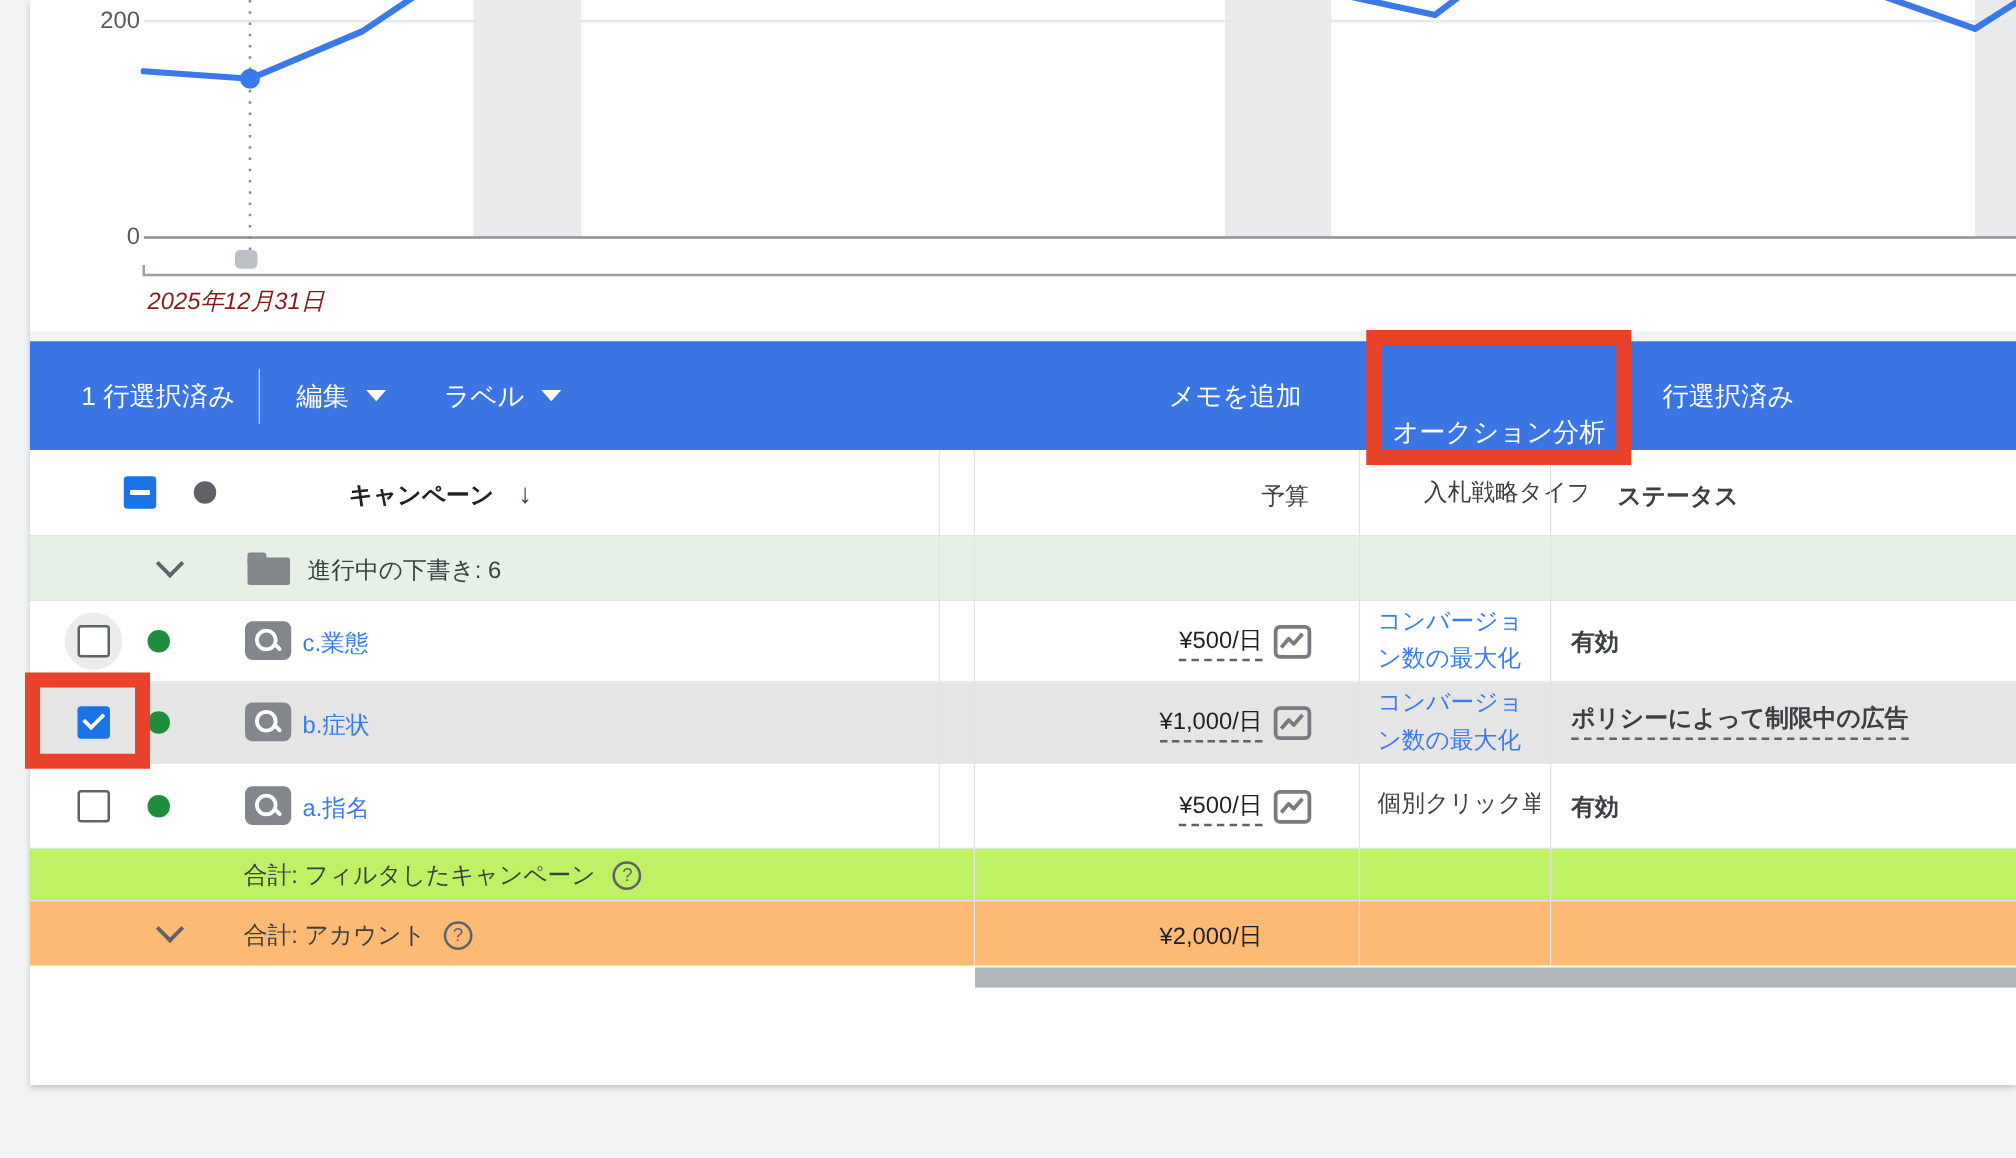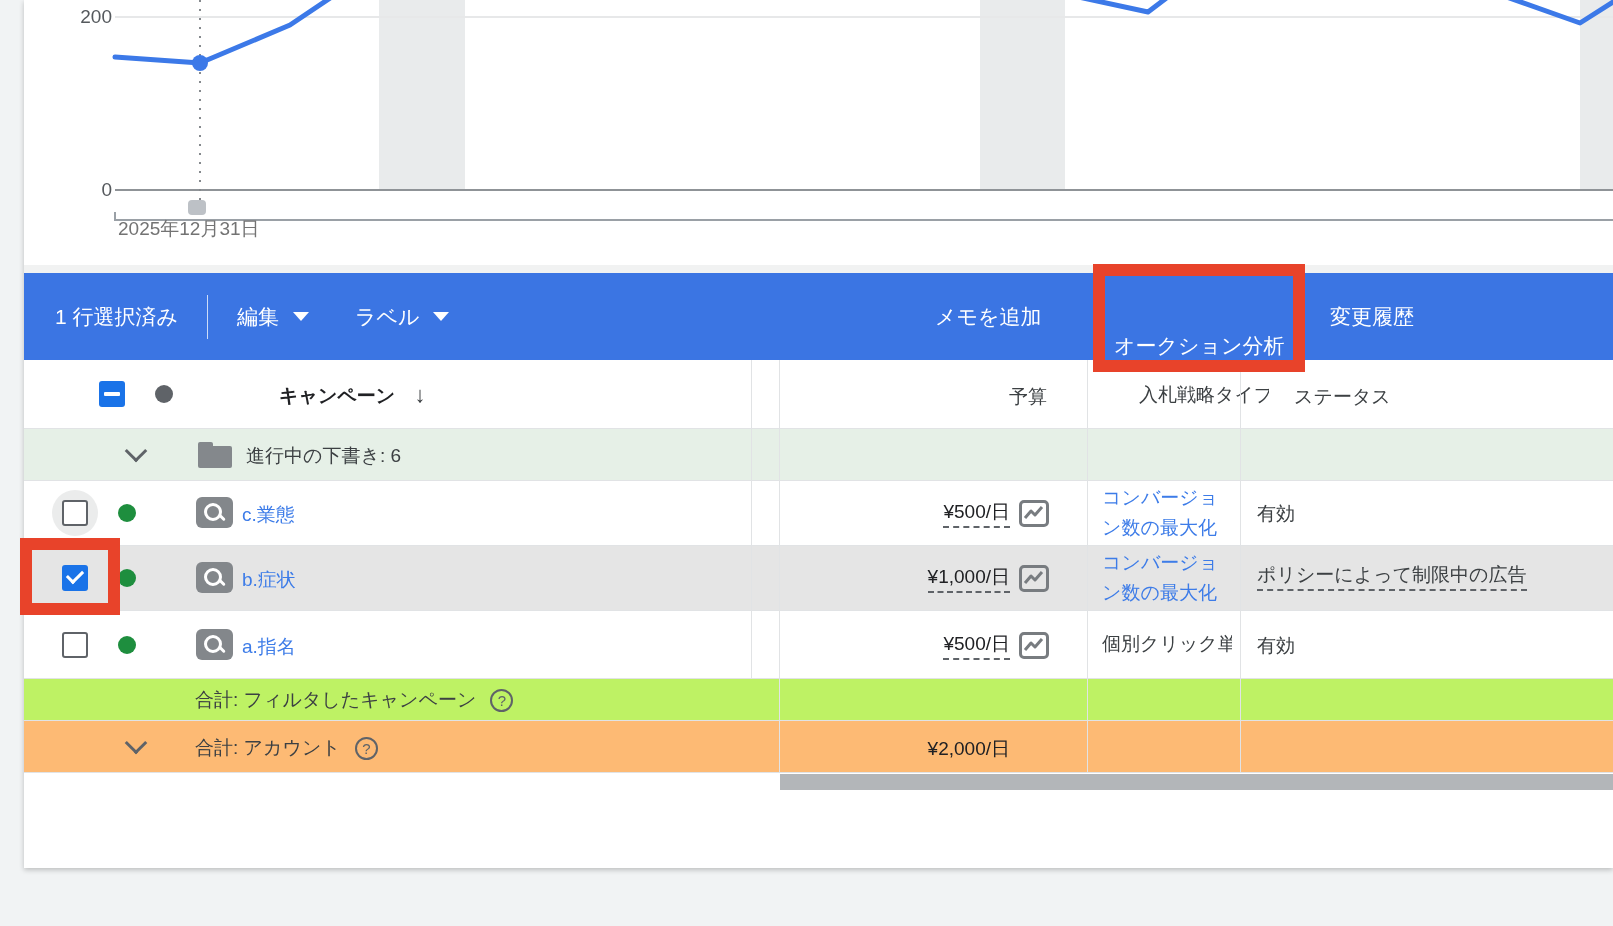--- a/index.html
+++ b/index.html
@@ -8,39 +8,39 @@
     background:#F1F3F4;
     font-family:"Liberation Sans","DejaVu Sans",sans-serif;
     color:#3C4043;
   }
   .card{position:absolute;left:24px;top:0;width:1589px;height:868px;background:#fff;
         box-shadow:0 2px 5px rgba(0,0,0,.22);}
   
   .chart{position:absolute;left:0;top:0;width:1589px;height:265px;background:#fff;}
   .band{position:absolute;top:0;background:#E9EBEC;height:190px;}
   .ylab{position:absolute;width:60px;text-align:right;font-size:19px;color:#55595D;}
-  .xdate{position:absolute;left:94px;top:216px;font-size:19px;color:#737373;}
+  .xdate{position:absolute;left:94px;top:228px;font-size:19px;color:#7f1d1d;font-style:italic;}
   
   .prebar{position:absolute;left:0;top:265px;width:1589px;height:8px;background:#F1F2F2;}
   .bluebar{position:absolute;left:0;top:273px;width:1589px;height:87px;background:#3B75E3;}
   .bluebar .item{position:absolute;top:50%;transform:translateY(-50%);
     color:#fff;font-size:21px;white-space:nowrap;display:flex;align-items:center;gap:14px;cursor:pointer;}
   .vdivider{position:absolute;left:183px;top:22px;width:1px;height:44px;background:rgba(255,255,255,.75);}
   .caret{width:0;height:0;border-left:8px solid transparent;border-right:8px solid transparent;
     border-top:9px solid #fff;display:inline-block;}
   
   .row{position:absolute;left:0;width:1589px;}
   .hline{position:absolute;left:0;width:1589px;height:1px;background:#E1E3E5;}
   .vline{position:absolute;width:1px;background:#E1E3E5;}
   .cell-name{position:absolute;left:218px;font-size:19px;}
   .link{color:#3D7CE8;cursor:pointer;}
   .cell-budget{position:absolute;right:603px;font-size:19px;color:#202124;white-space:nowrap;}
   .dashed-u{border-bottom:2px dashed #5F6368;padding-bottom:4px;}
   .cell-bid{position:absolute;left:1078px;width:124px;font-size:19px;line-height:30px;font-family:Liberation Serif, serif;}
-  .cell-status{position:absolute;left:1233px;font-size:19px;color:#3C4043;white-space:nowrap;}
+  .cell-status{position:absolute;left:1233px;font-size:19px;color:#3C4043;white-space:nowrap;font-weight:bold;}
   .clip{white-space:nowrap;overflow:hidden;}
   
   .cbx{position:absolute;left:38px;width:26px;height:26px;border-radius:3px;box-sizing:border-box;cursor:pointer;}
   .cbx.unchecked{border:2px solid #5F6368;background:#fff;}
   .cbx.checked,.cbx.indet{background:#1A73E8;}
   .cbx .tick{position:absolute;left:5px;top:5px;width:13px;height:7px;
      border-left:3px solid #fff;border-bottom:3px solid #fff;transform:rotate(-45deg);}
   .cbx .minus{position:absolute;left:5px;top:11px;width:16px;height:4px;background:#fff;border-radius:1px;}
   .hovercircle{position:absolute;left:28px;width:46px;height:46px;border-radius:50%;background:#EBECEC;}
   .dot{position:absolute;left:94px;width:18px;height:18px;border-radius:50%;}
@@ -85,40 +85,40 @@
       <rect x="164" y="200" width="18" height="15" rx="4" fill="#BDC1C6"></rect>
     </svg>
     <div class="ylab" style="left:28px;top:6px;">200</div>
     <div class="ylab" style="left:28px;top:179px;">0</div>
     <div class="xdate">2025年12月31日</div>
   </div>
 
   <div class="prebar"></div>
 
   <div class="bluebar">
-    <div class="item" style="left:31px;justify-content:center;">
+    <div class="item" style="left:41px;justify-content:center;">
       <span>1 行選択済み</span>
     </div>
     <div class="vdivider"></div>
     <div class="item" style="left:213px;">
       <span>編集</span>
         <span class="caret"></span>
     </div>
     <div class="item" style="left:331px;">
       <span>ラベル</span>
         <span class="caret"></span>
     </div>
     <div class="item" style="left:911px;">
       <span>メモを追加</span>
     </div>
     <div class="item" style="left:1090px;margin-top:29px;">
       <span>オークション分析</span>
     </div>
     <div class="item" style="left:1306px;">
-      <span>変更履歴</span>
+      <span>行選択済み</span>
     </div>
   </div>
 
   <div class="row" style="top:360px;height:68px;margin-left:37px;">
     <div class="cbx indet" style="top:21px;">
         <span class="minus"></span>
       </div>
     <div class="dot dark" style="top:25px;"></div>
     <div class="cell-name" style="top:22px;font-weight:bold;color:#202124;">
       <span>キャンペーン</span>

